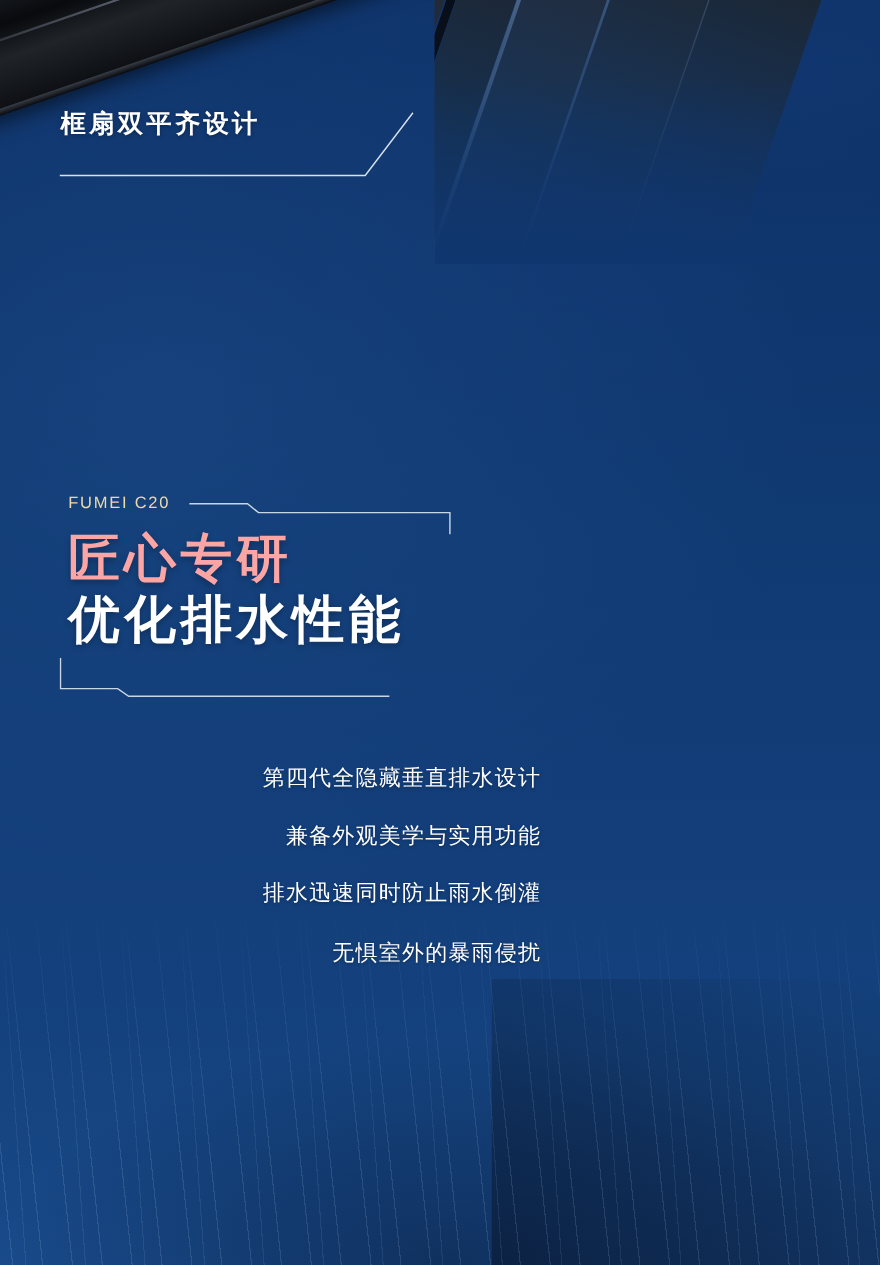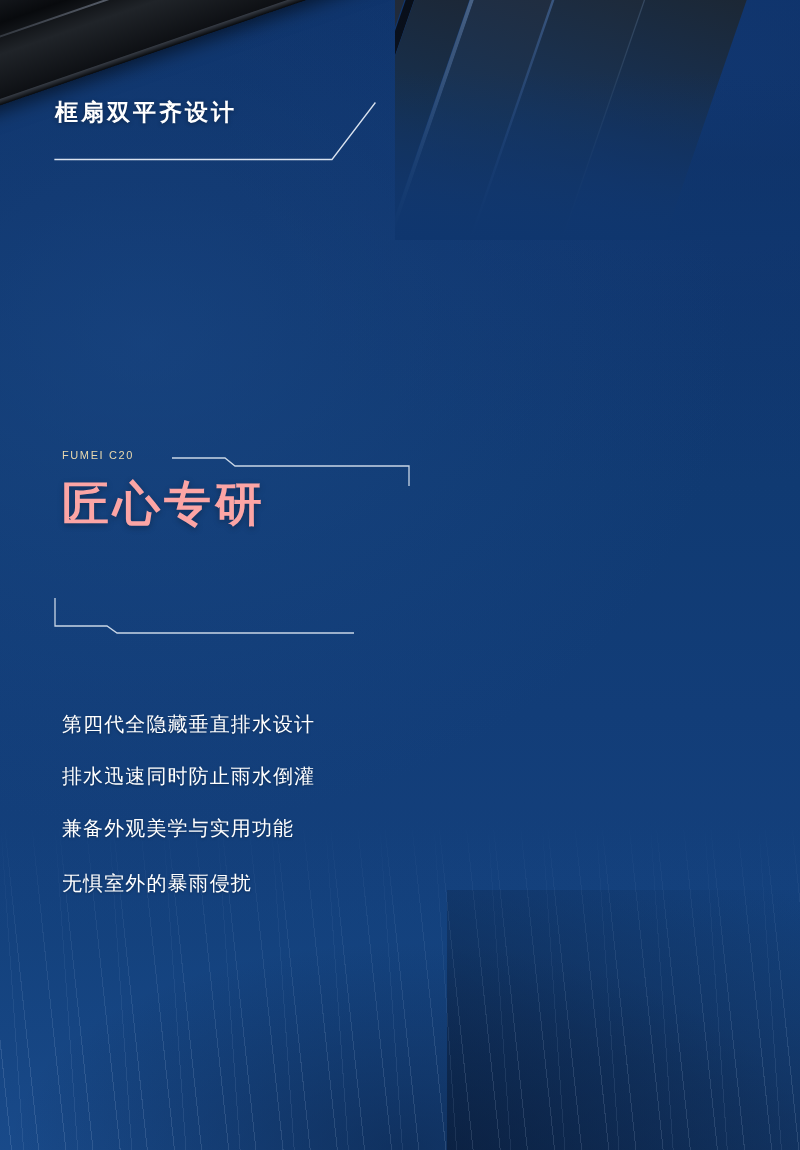--- a/index.html
+++ b/index.html
@@ -185,21 +185,21 @@
 
   
   .hero {
     position: absolute;
     left: 55px;
     top: 450px;
     width: 400px;
   }
   .hero-kicker {
     color: #ead9ae;
-    font-size: 11px;
+    font-size: 15px;
     font-weight: 400;
     letter-spacing: 1.6px;
     line-height: 1;
     margin: 0 0 16px 7px;
   }
   .hero-bracket-top {
     position: absolute;
     left: 117px;
     top: -4px;
     width: 290px;
@@ -220,22 +220,23 @@
     white-space: nowrap;
     margin-left: 7px;
   }
   .hero-line.cream { color: #fca5a5; text-shadow: 0 2px 6px rgba(0,0,0,0.28); }
   .hero-line.white { color: #ffffff; text-shadow: 0 2px 6px rgba(0,0,0,0.28); }
 
   
   .features {
     position: absolute;
     left: 62px;
-    top: 714px;
+    top: 698px;
     width: 430px;
+    text-align: right;
   }
   .feature-item {
     color: #ffffff;
     font-size: 20px;
     font-weight: 500;
     letter-spacing: 1.1px;
     line-height: 1;
     margin-bottom: 32px;
     white-space: nowrap;
     text-shadow: 0 1px 3px rgba(0,0,0,0.3);
@@ -287,26 +288,27 @@
   <div class="hero">
 
     <div class="hero-kicker">FUMEI C20</div>
 
     <svg class="hero-bracket-top" width="290" height="40" viewBox="0 0 290 40">
       <path d="M0 12 H53 L63 20 H237 V40" stroke="#c9d6e6" stroke-width="1.3" fill="none" stroke-linejoin="miter"></path>
     </svg>
 
     <div class="hero-line cream">匠心专研</div>
 
+    <div class="hero-line white">优化排水性能</div>
 
     <svg class="hero-bracket-bottom" width="330" height="44" viewBox="0 0 330 44">
       <path d="M1 0 V28 H53 L63 35 H300" stroke="#c9d6e6" stroke-width="1.3" fill="none" stroke-linejoin="miter"></path>
     </svg>
   </div>
 
   <div class="features">
     <div class="feature-item">第四代全隐藏垂直排水设计</div>
+    <div class="feature-item">兼备外观美学与实用功能</div>
     <div class="feature-item">排水迅速同时防止雨水倒灌</div>
-    <div class="feature-item">兼备外观美学与实用功能</div>
     <div class="feature-item">无惧室外的暴雨侵扰</div>
   </div>
 
 </div>
 
 </body></html>

